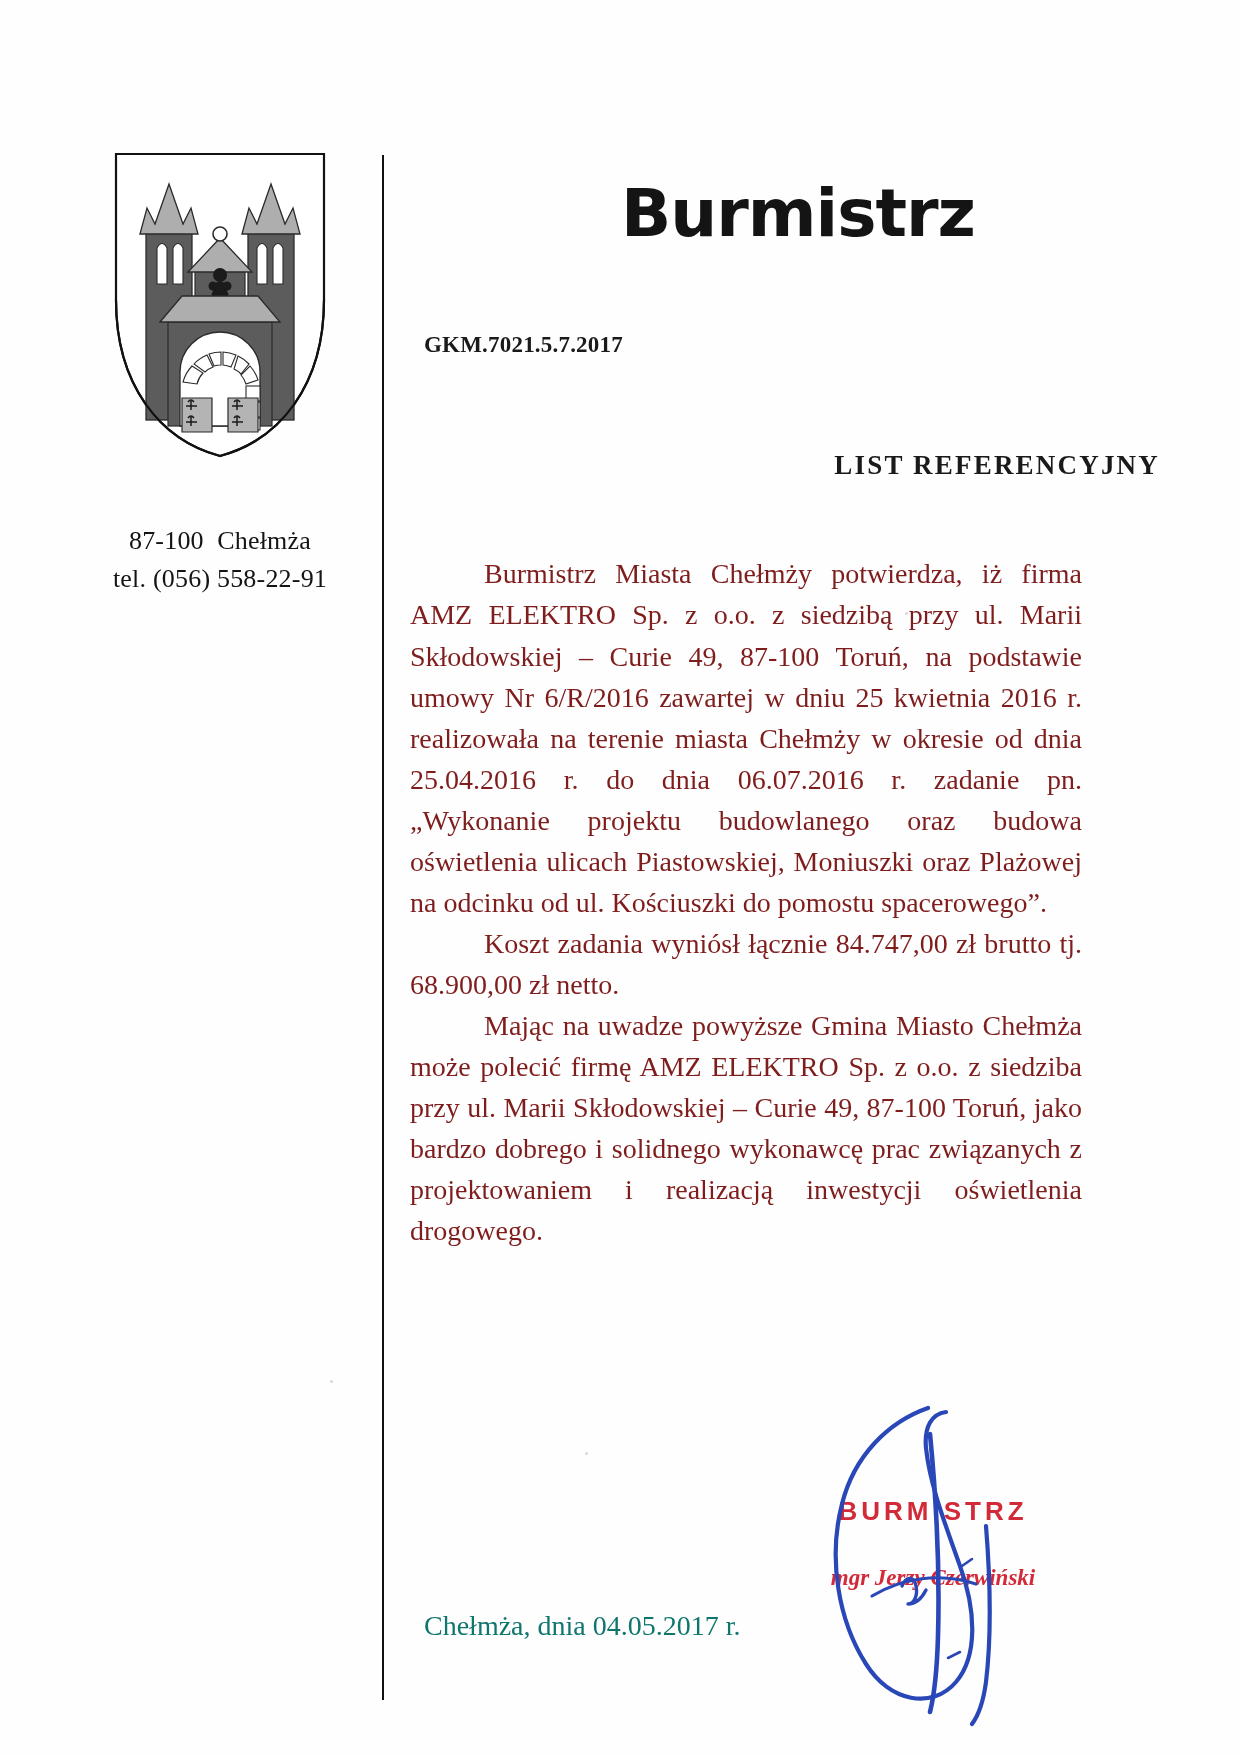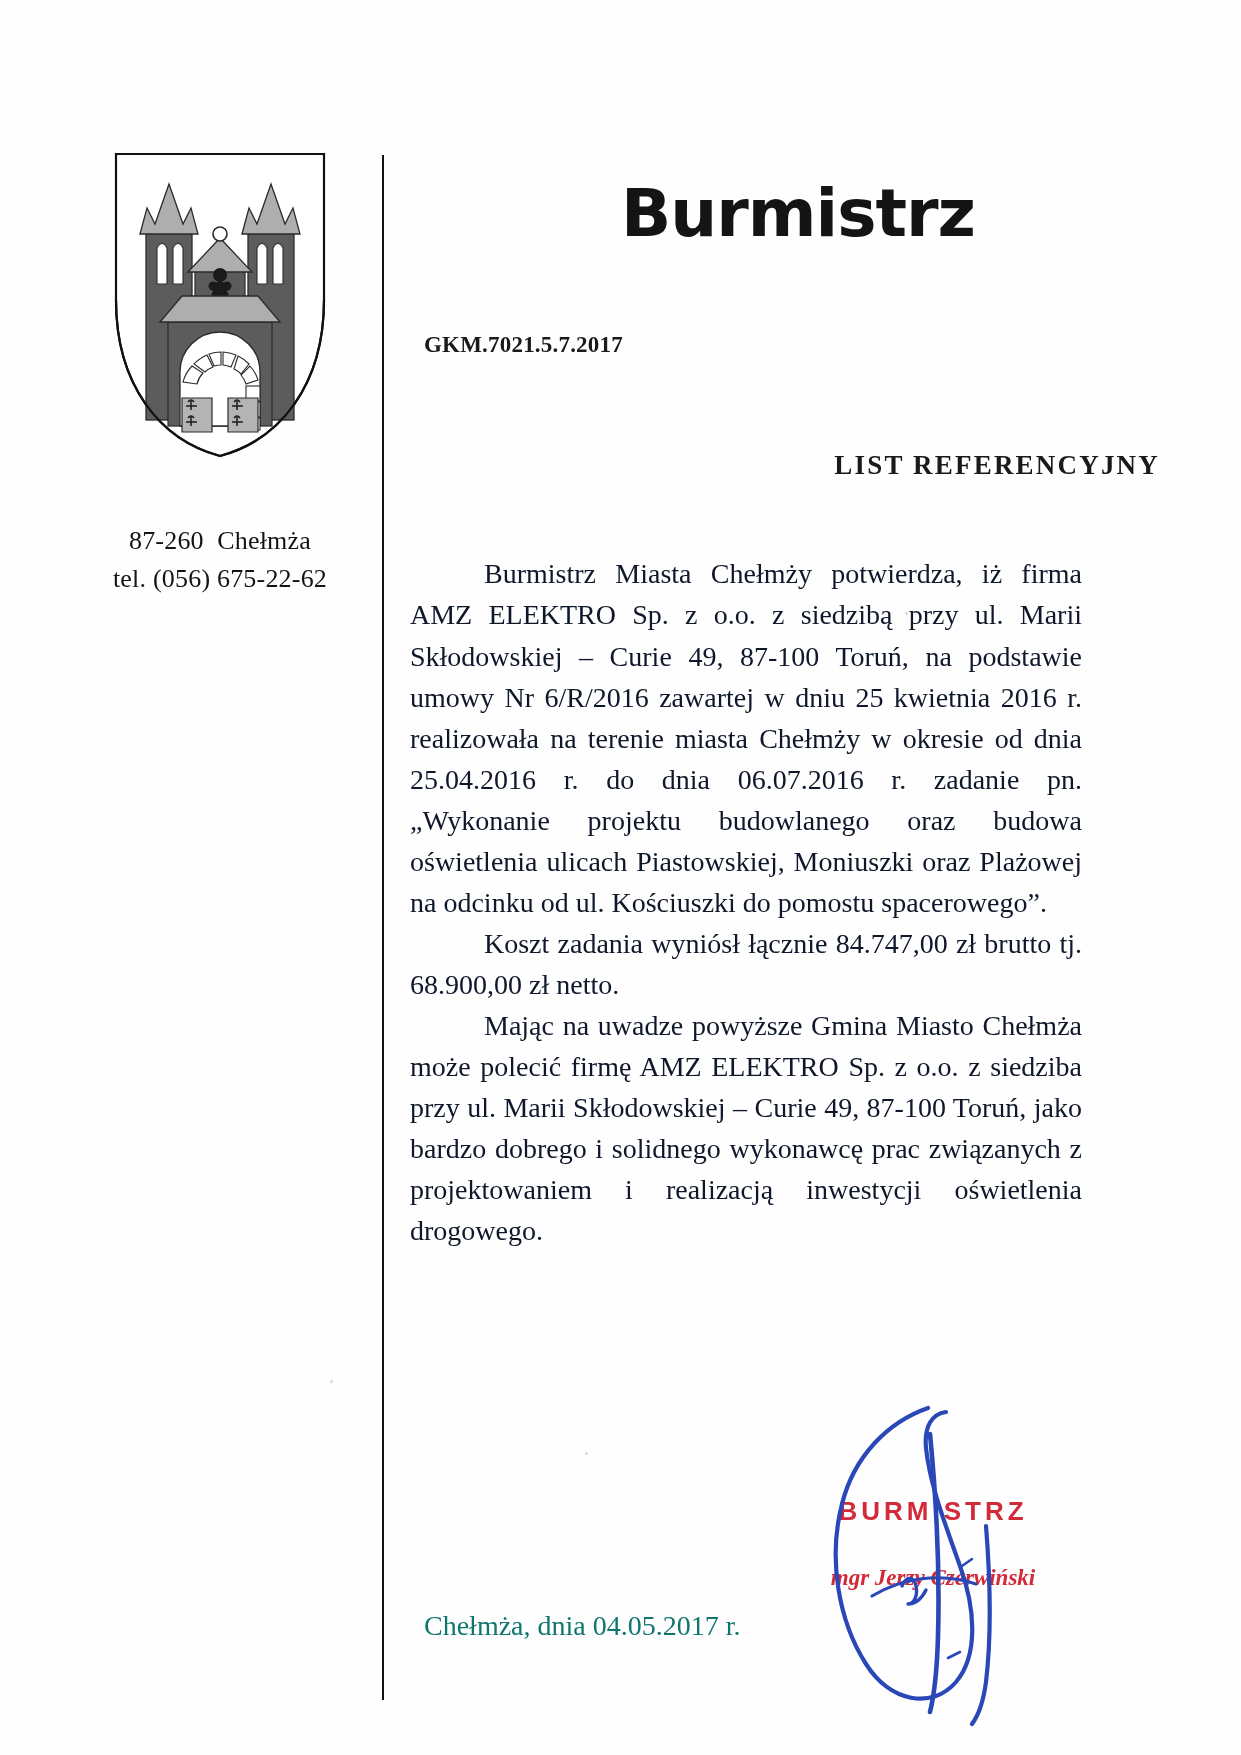--- a/index.html
+++ b/index.html
@@ -98,21 +98,21 @@
     padding-right: 40px;
   }
 
   #body {
     margin-top: 72px;
     width: 672px;
     font-size: 28px;
     line-height: 1.465;
     text-align: justify;
     text-justify: inter-word;
-    color: #0f172a;
+    color: #7f1d1d;
   }
   #body p {
     margin: 0;
     text-indent: 74px;
   }
 
   
   #date-line {
     position: absolute;
     left: 424px;
@@ -242,22 +242,22 @@
           <path d="M81 276 v-9 M76 272 h11 M78 268 q3 -4 6 0"></path>
           <path d="M127 260 v-9 M122 256 h11 M124 252 q3 -4 6 0"></path>
           <path d="M127 276 v-9 M122 272 h11 M124 268 q3 -4 6 0"></path>
         </g>
 
         <path d="M6 150 C6 235 50 290 110 306 C170 290 214 235 214 150" fill="none" stroke="#111111" stroke-width="2.2"></path>
       </svg>
     </div>
 
     <div id="address-block">
-      <div>87-260  Chełmża</div>
-      <div>tel. (056) 675-22-62</div>
+      <div>87-100  Chełmża</div>
+      <div>tel. (056) 558-22-91</div>
     </div>
   </div>
 
   <div id="vrule"></div>
 
   <div id="content">
 
     <div id="org-title">
       <span class="l1">Burmistrz</span>
     </div>

